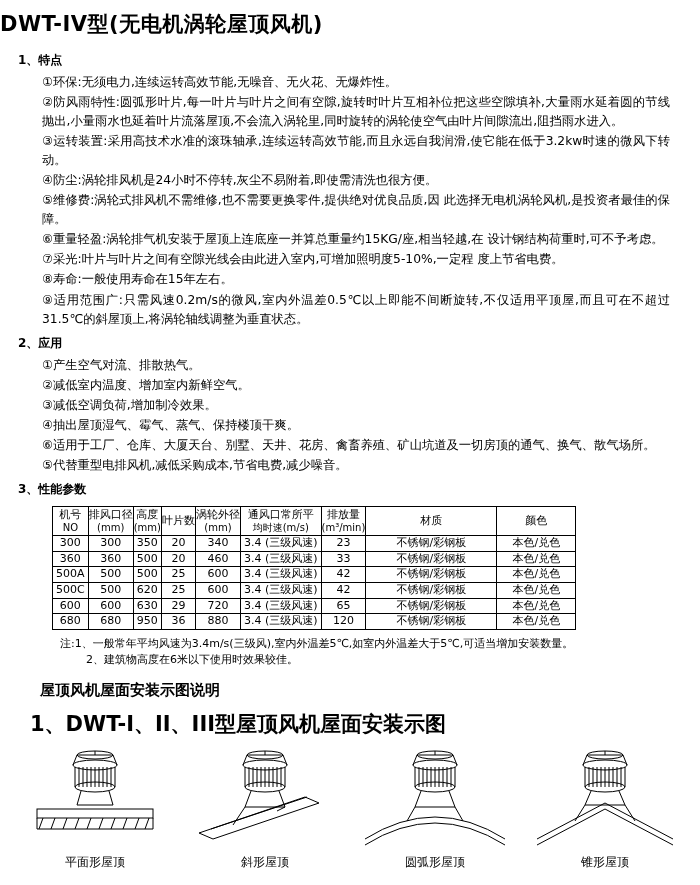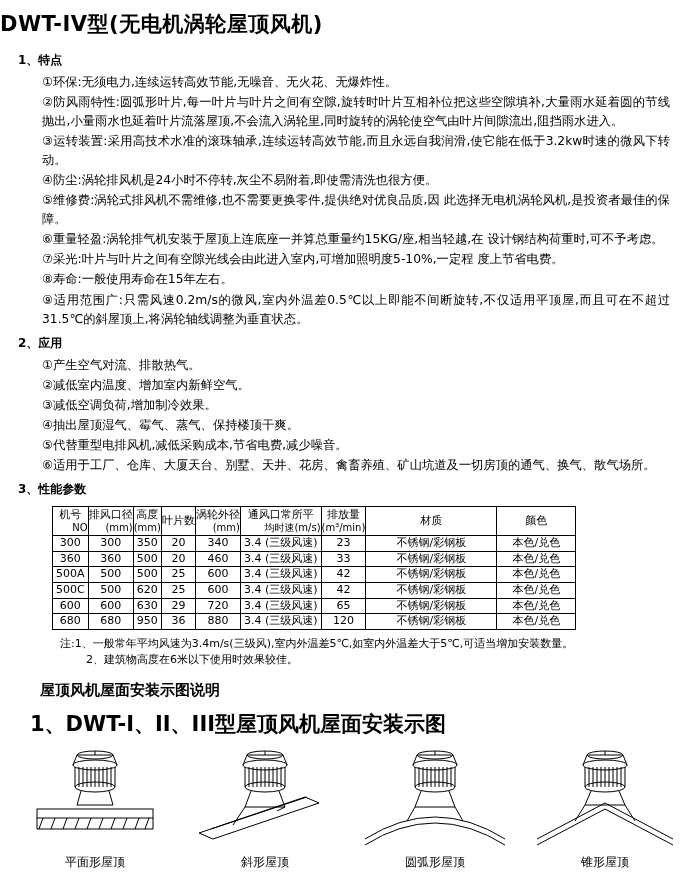--- a/index.html
+++ b/index.html
@@ -62,21 +62,20 @@
     font-weight: normal;
     white-space: nowrap;
   }
   table.spec thead th {
     font-weight: normal;
     padding: 2px 0;
   }
   .th2 {
     display: block;
     font-size: 10px;
-    text-align: right;
   }
   .notes {
     margin: 6px 0 11px 60px;
     font-size: 11px;
     line-height: 1.5;
   }
   .notes .note-line {
     margin-left: 0;
   }
   .notes .note-line.indent {
@@ -128,22 +127,22 @@
     <div class="para">⑧寿命:一般使用寿命在15年左右。</div>
     <div class="para">⑨适用范围广:只需风速0.2m/s的微风,室内外温差0.5℃以上即能不间断旋转,不仅适用平顶屋,而且可在不超过31.5℃的斜屋顶上,将涡轮轴线调整为垂直状态。</div>
   </div>
 
   <div class="section-heading">2、应用</div>
   <div class="para-list">
     <div class="para">①产生空气对流、排散热气。</div>
     <div class="para">②减低室内温度、增加室内新鲜空气。</div>
     <div class="para">③减低空调负荷,增加制冷效果。</div>
     <div class="para">④抽出屋顶湿气、霉气、蒸气、保持楼顶干爽。</div>
+    <div class="para">⑥适用于工厂、仓库、大厦天台、别墅、天井、花房、禽畜养殖、矿山坑道及一切房顶的通气、换气、散气场所。</div>
     <div class="para">⑤代替重型电排风机,减低采购成本,节省电费,减少噪音。</div>
-    <div class="para">⑥适用于工厂、仓库、大厦天台、别墅、天井、花房、禽畜养殖、矿山坑道及一切房顶的通气、换气、散气场所。</div>
   </div>
 
   <div class="section-heading">3、性能参数</div>
 
   <div class="table-wrap">
     <table class="spec">
       <thead>
         <tr>
           <th>
             <span>机号</span>

